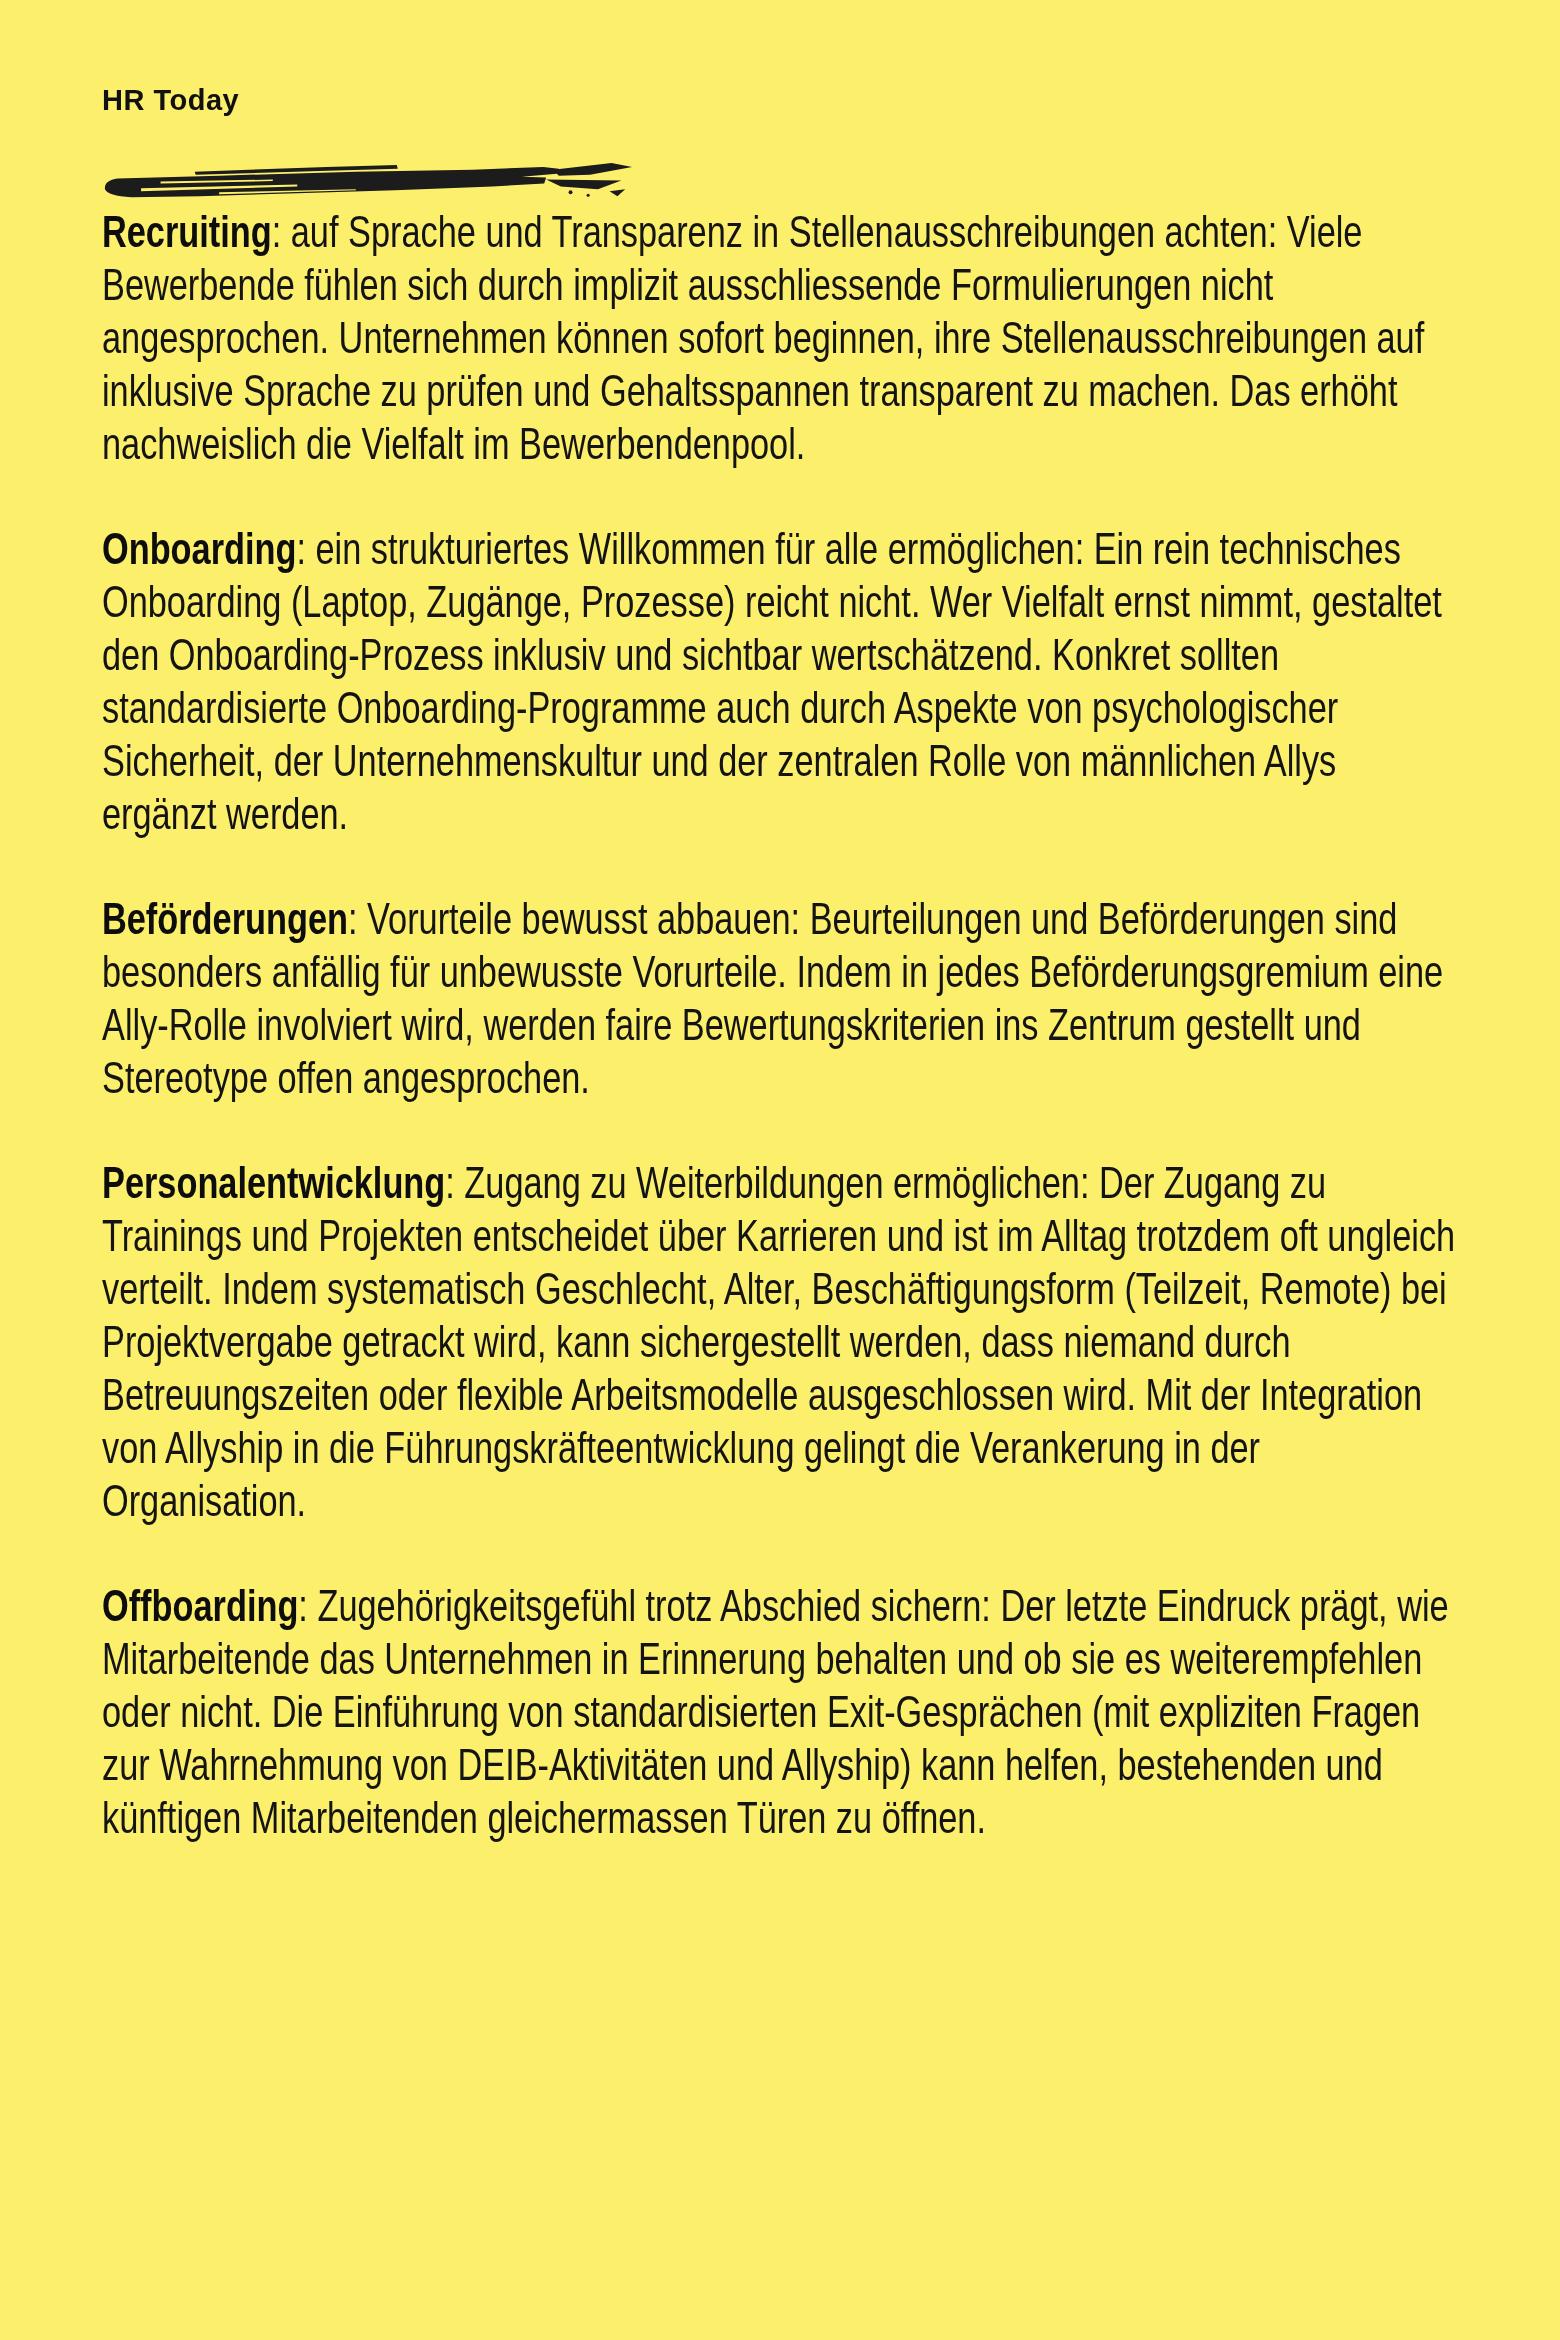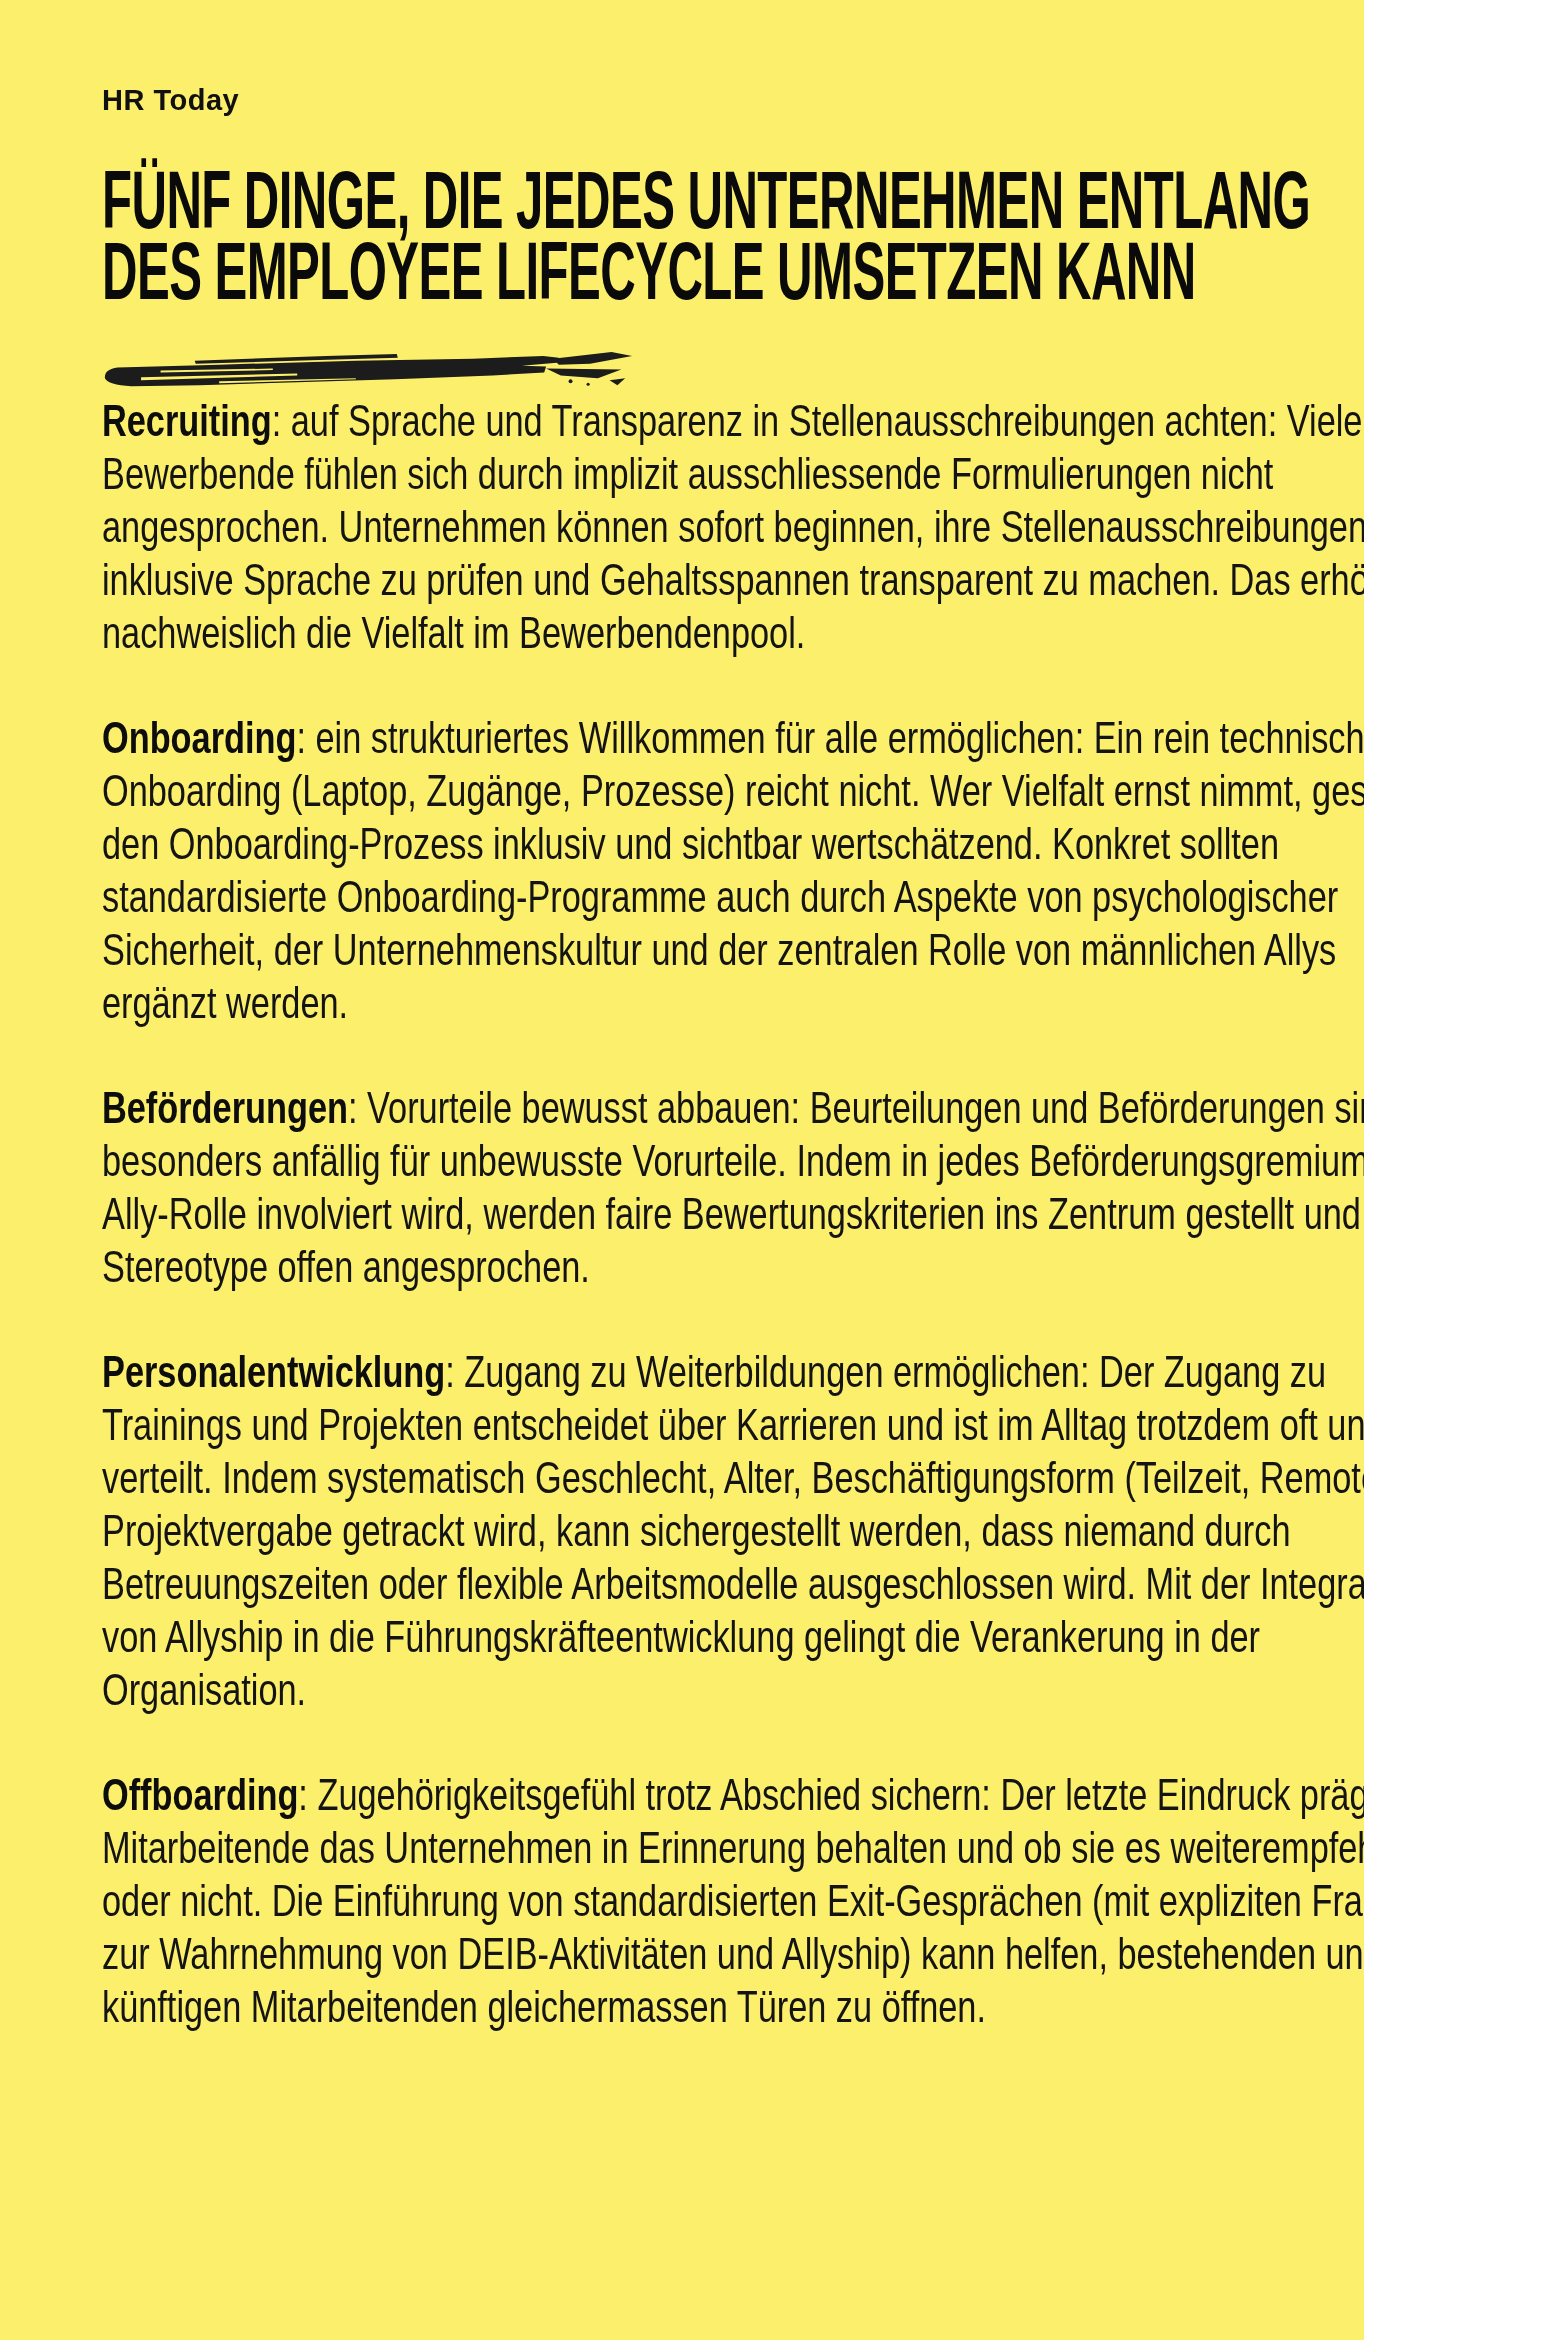--- a/index.html
+++ b/index.html
@@ -1,19 +1,19 @@
 <!DOCTYPE html>
 <html lang="de"><head>
 <meta charset="utf-8">
 <style>
   html, body { margin: 0; padding: 0; }
 
   .page {
     position: relative;
-    width: 1364px;
+    width: 1560px;
     height: 2341px;
     background: #FCEF6C;
     overflow: hidden;
     font-family: "Liberation Sans", sans-serif;
     color: #141414;
   }
 
   .content {
     position: absolute;
     left: 102px;
@@ -70,24 +70,20 @@
   }
 </style>
 </head>
 <body>
 
 <div class="page">
   <div class="content">
 
     <div class="brand">HR Today</div>
 
-    <div class="title-block">
-      <div class="title-line">FÜNF DINGE, DIE JEDES UNTERNEHMEN ENTLANG</div>
-      <div class="title-line">DES EMPLOYEE LIFECYCLE UMSETZEN KANN</div>
-    </div>
 
     <svg class="brush" width="532" height="45" viewBox="0 0 545 46" aria-hidden="true">
       <path fill="#1c1c1c" d="M3,30 Q2,21 16,19 L120,16 L260,12 L380,10 L452,7 L468,9 L466,14 L430,17 L455,18 L453,24 L400,27 L300,31 L200,34 L100,37 L30,38 Q6,37 3,30 Z"></path>
       <path fill="#1c1c1c" d="M95,12 L230,7 L302,5 L303,9 L231,11 L96,15 Z"></path>
       <path fill="#1c1c1c" d="M462,10 L522,3 L543,7 L500,15 L468,16 Z"></path>
       <path fill="#1c1c1c" d="M455,20 L532,21 L508,30 L470,27 Z"></path>
       <path fill="#1c1c1c" d="M520,32 L536,30 L528,37 Z"></path>
       <path fill="#FCEF6C" d="M40,29 L200,25 L200,27 L40,32 Z"></path>
       <path fill="#FCEF6C" d="M60,22 L175,20 L175,21.5 L60,24 Z"></path>
       <path fill="#FCEF6C" d="M120,33 L260,30 L260,31 L120,35 Z"></path>

